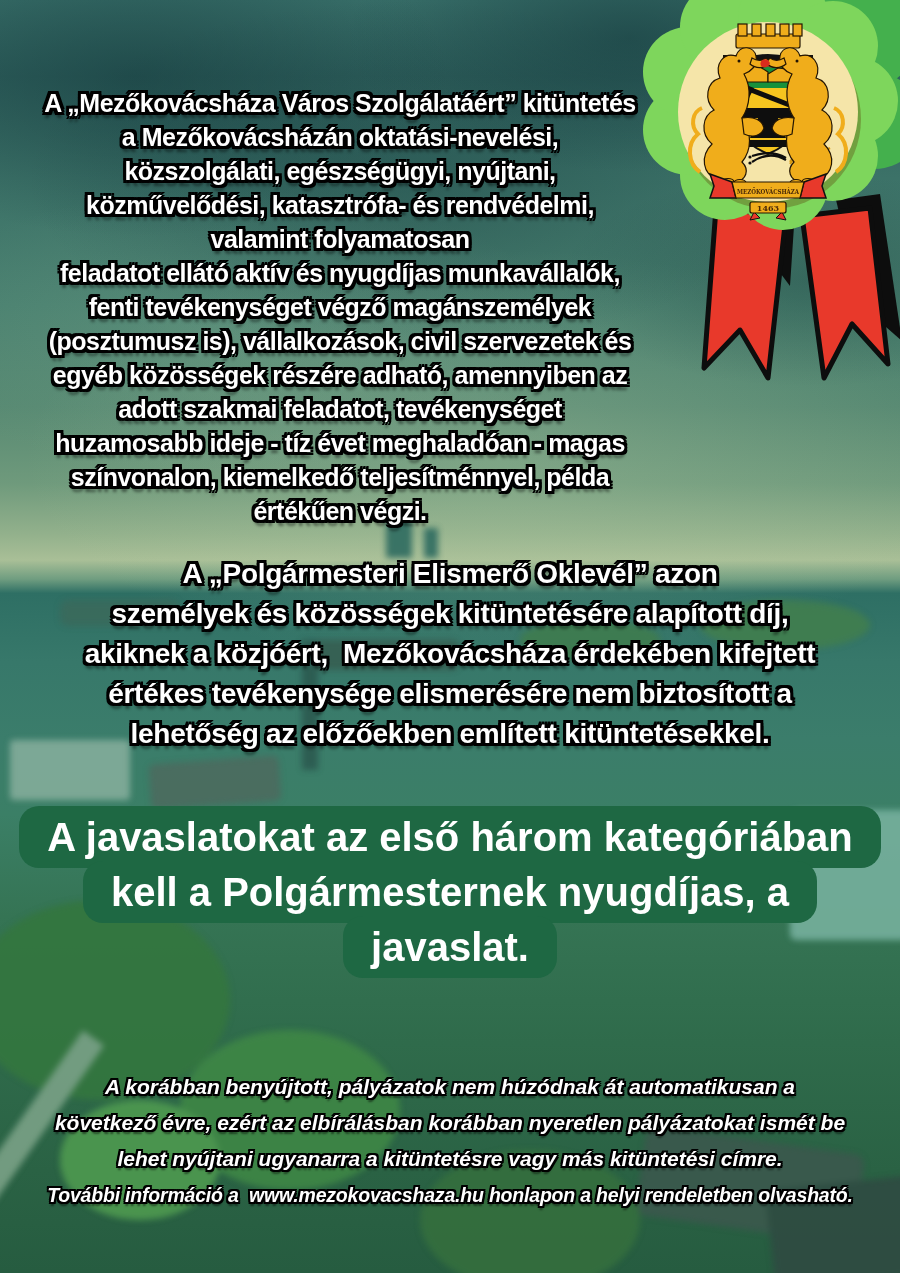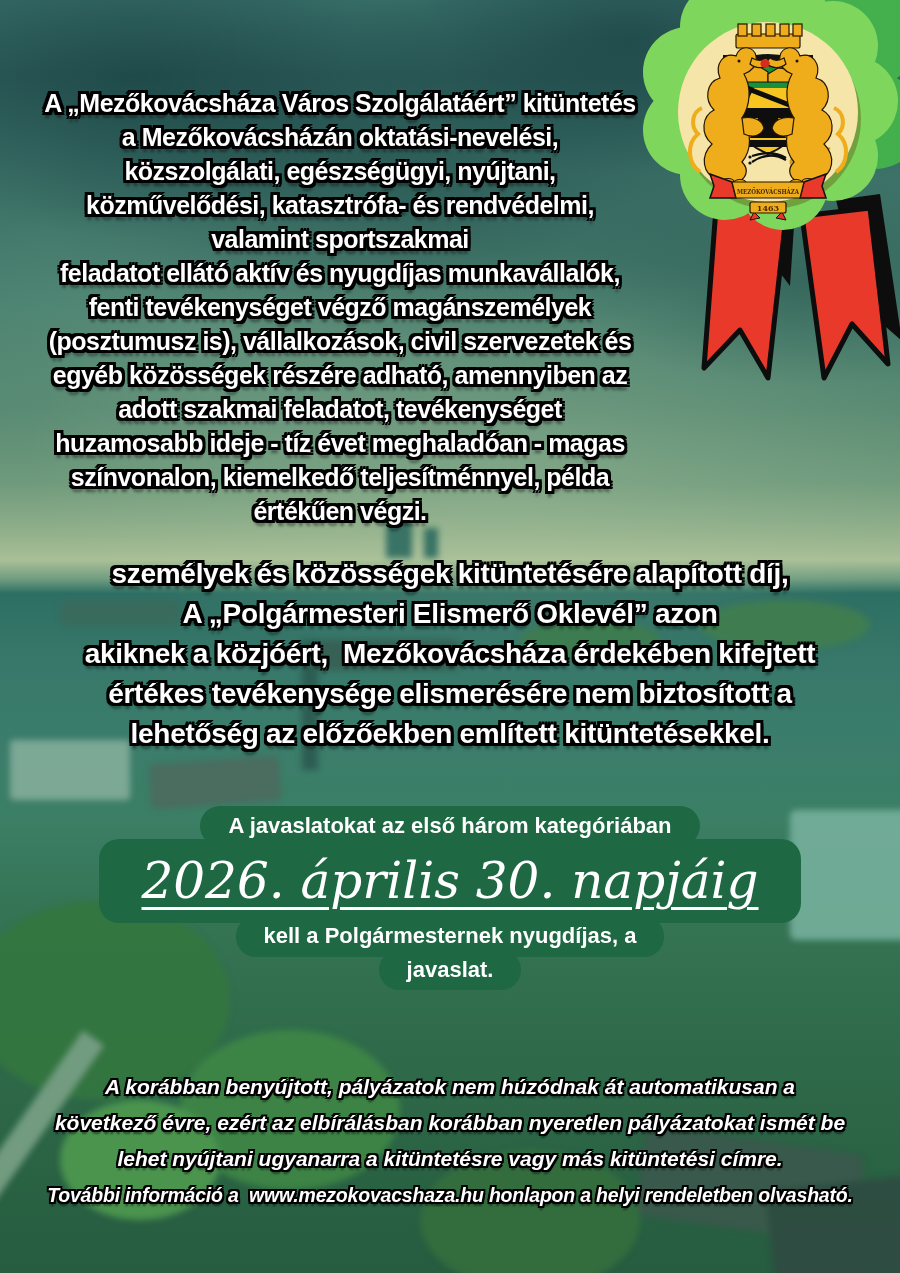--- a/index.html
+++ b/index.html
@@ -80,21 +80,21 @@
       font-size:25px;font-weight:700;line-height:34px;letter-spacing:-0.5px;}
   .p2{position:absolute;top:554px;left:0;width:900px;text-align:center;
       font-size:28px;font-weight:700;line-height:40px;letter-spacing:-0.3px;}
   
   .hl-box{position:absolute;top:806px;left:0;width:900px;text-align:center;}
   .hl-row{display:block;margin-top:-7px;}
   .hl-row:first-child{margin-top:0;}
   .pill{
     display:inline-block;background:var(--highlight-green,#1e6843);
     border-radius:20px;padding:7px 28px;color:#fff;
-    font-size:22px;font-weight:700;line-height:1.2;white-space:nowrap;
+    font-size:40px;font-weight:700;line-height:1.2;white-space:nowrap;
   }
   .pill-date{
     font-family:"DejaVu Serif","Liberation Serif",serif;
     font-style:italic;font-weight:400;font-size:50px;
     padding:12px 42px;
     text-decoration:underline;text-decoration-thickness:3px;text-underline-offset:9px;
   }
   
   .footer{position:absolute;top:1069px;left:0;width:900px;text-align:center;
       font-style:italic;font-weight:700;font-size:21px;line-height:36px;}
@@ -238,45 +238,42 @@
     </g>
   </svg>
 
   <div class="content">
 
     <div class="para p1 outlined">
       <div class="ln">A „Mezőkovácsháza Város Szolgálatáért” kitüntetés</div>
       <div class="ln">a Mezőkovácsházán oktatási-nevelési,</div>
       <div class="ln">közszolgálati, egészségügyi, nyújtani,</div>
       <div class="ln">közművelődési, katasztrófa- és rendvédelmi,</div>
-      <div class="ln">valamint sportszakmai</div>
+      <div class="ln">valamint folyamatosan</div>
       <div class="ln">feladatot ellátó aktív és nyugdíjas munkavállalók,</div>
       <div class="ln">fenti tevékenységet végző magánszemélyek</div>
       <div class="ln">(posztumusz is), vállalkozások, civil szervezetek és</div>
       <div class="ln">egyéb közösségek részére adható, amennyiben az</div>
       <div class="ln">adott szakmai feladatot, tevékenységet</div>
       <div class="ln">huzamosabb ideje - tíz évet meghaladóan - magas</div>
       <div class="ln">színvonalon, kiemelkedő teljesítménnyel, példa</div>
       <div class="ln">értékűen végzi.</div>
     </div>
 
     <div class="para p2 outlined">
+      <div class="ln">A „Polgármesteri Elismerő Oklevél” azon</div>
       <div class="ln">személyek és közösségek kitüntetésére alapított díj,</div>
-      <div class="ln">A „Polgármesteri Elismerő Oklevél” azon</div>
       <div class="ln">akiknek a közjóért,&nbsp; Mezőkovácsháza érdekében kifejtett</div>
       <div class="ln">értékes tevékenysége elismerésére nem biztosított a</div>
       <div class="ln">lehetőség az előzőekben említett kitüntetésekkel.</div>
     </div>
 
     <div class="hl-box">
       <div class="hl-row">
         <span class="pill">A javaslatokat az első három kategóriában</span>
-      </div>
-      <div class="hl-row">
-        <span class="pill pill-date">2026. április 30. napjáig</span>
       </div>
       <div class="hl-row">
         <span class="pill">kell a Polgármesternek nyugdíjas, a</span>
       </div>
       <div class="hl-row">
         <span class="pill">javaslat.</span>
       </div>
     </div>
 
     <div class="footer outlined-sm">

